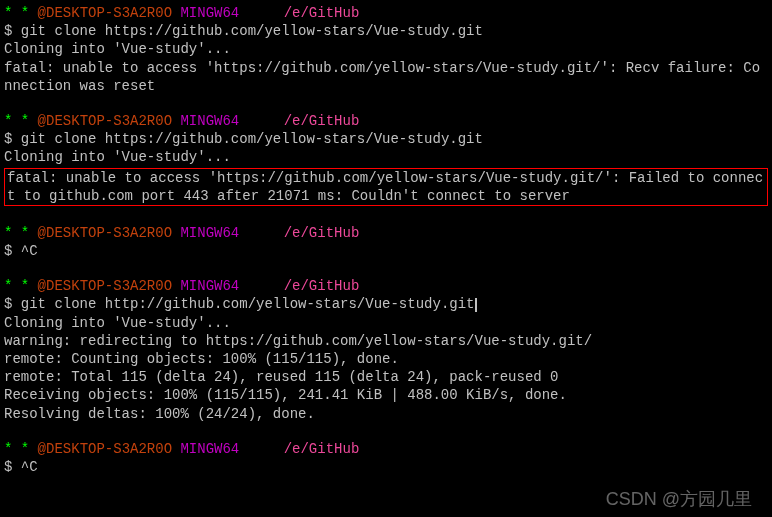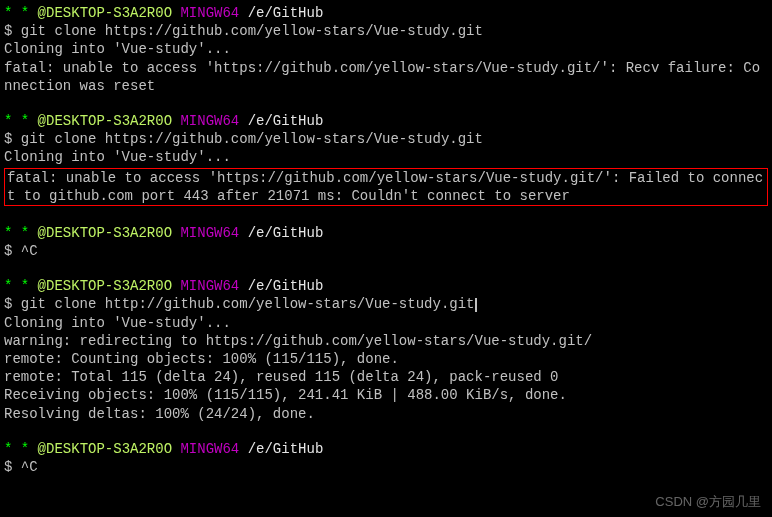--- a/index.html
+++ b/index.html
@@ -17,44 +17,44 @@
       height: 517px;
       overflow: hidden;
       padding: 4px;
       position: relative;
     }
     .term-line {
       white-space: pre-wrap;
       word-break: break-all;
     }
     .prompt-star { color: #00ff00; }
-    .prompt-user { color: #bef264; }
+    .prompt-user { color: #c2410c; }
     .prompt-sys { color: #c000c0; }
-    .prompt-path { color: #e5e5e5; }
+    .prompt-path { color: #ec4899; padding-left: 36px; }
     .cmd-dollar { color: #c0c0c0; }
     .output { color: #c0c0c0; }
     .blank { height: 17px; }
     .error-box {
       border: 1px solid #ff0000;
       padding: 0 2px;
       margin: 1px 0;
     }
     .cursor {
       display: inline-block;
       background: #c0c0c0;
       width: 2px;
       height: 14px;
       vertical-align: text-bottom;
     }
     .watermark {
       position: absolute;
       bottom: 6px;
-      right: 11px;
+      right: 20px;
       color: rgba(200,200,200,0.5);
-      font-size: 13px;
+      font-size: 18px;
       font-family: sans-serif;
     }
   </style>
 </head>
 <body>
 
 <div>
 
   <div class="term-line"><span class="prompt-star">* *</span><span class="prompt-user"> @DESKTOP-S3A2R0O</span><span class="prompt-sys"> MINGW64</span><span class="prompt-path"> /e/GitHub</span></div>
   <div class="term-line"><span class="cmd-dollar">$ </span><span class="output">git clone https://github.com/yellow-stars/Vue-study.git</span></div>

